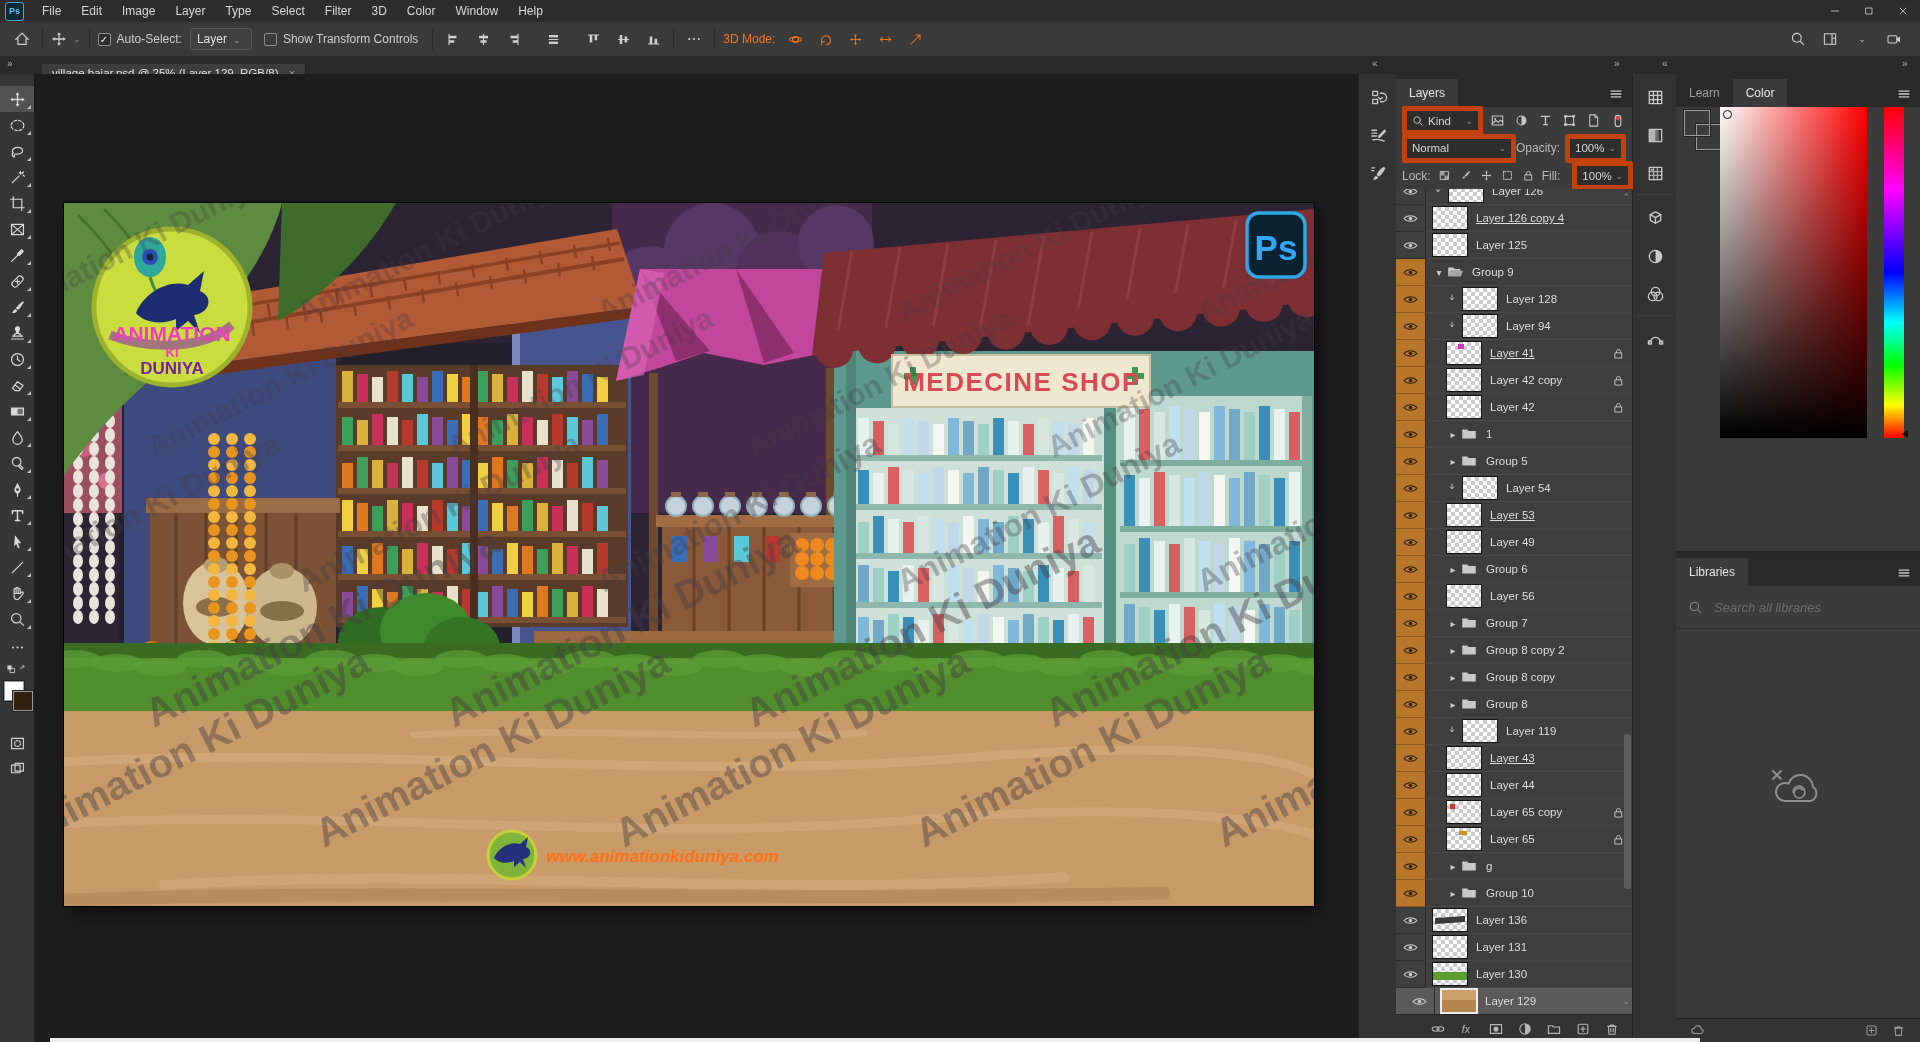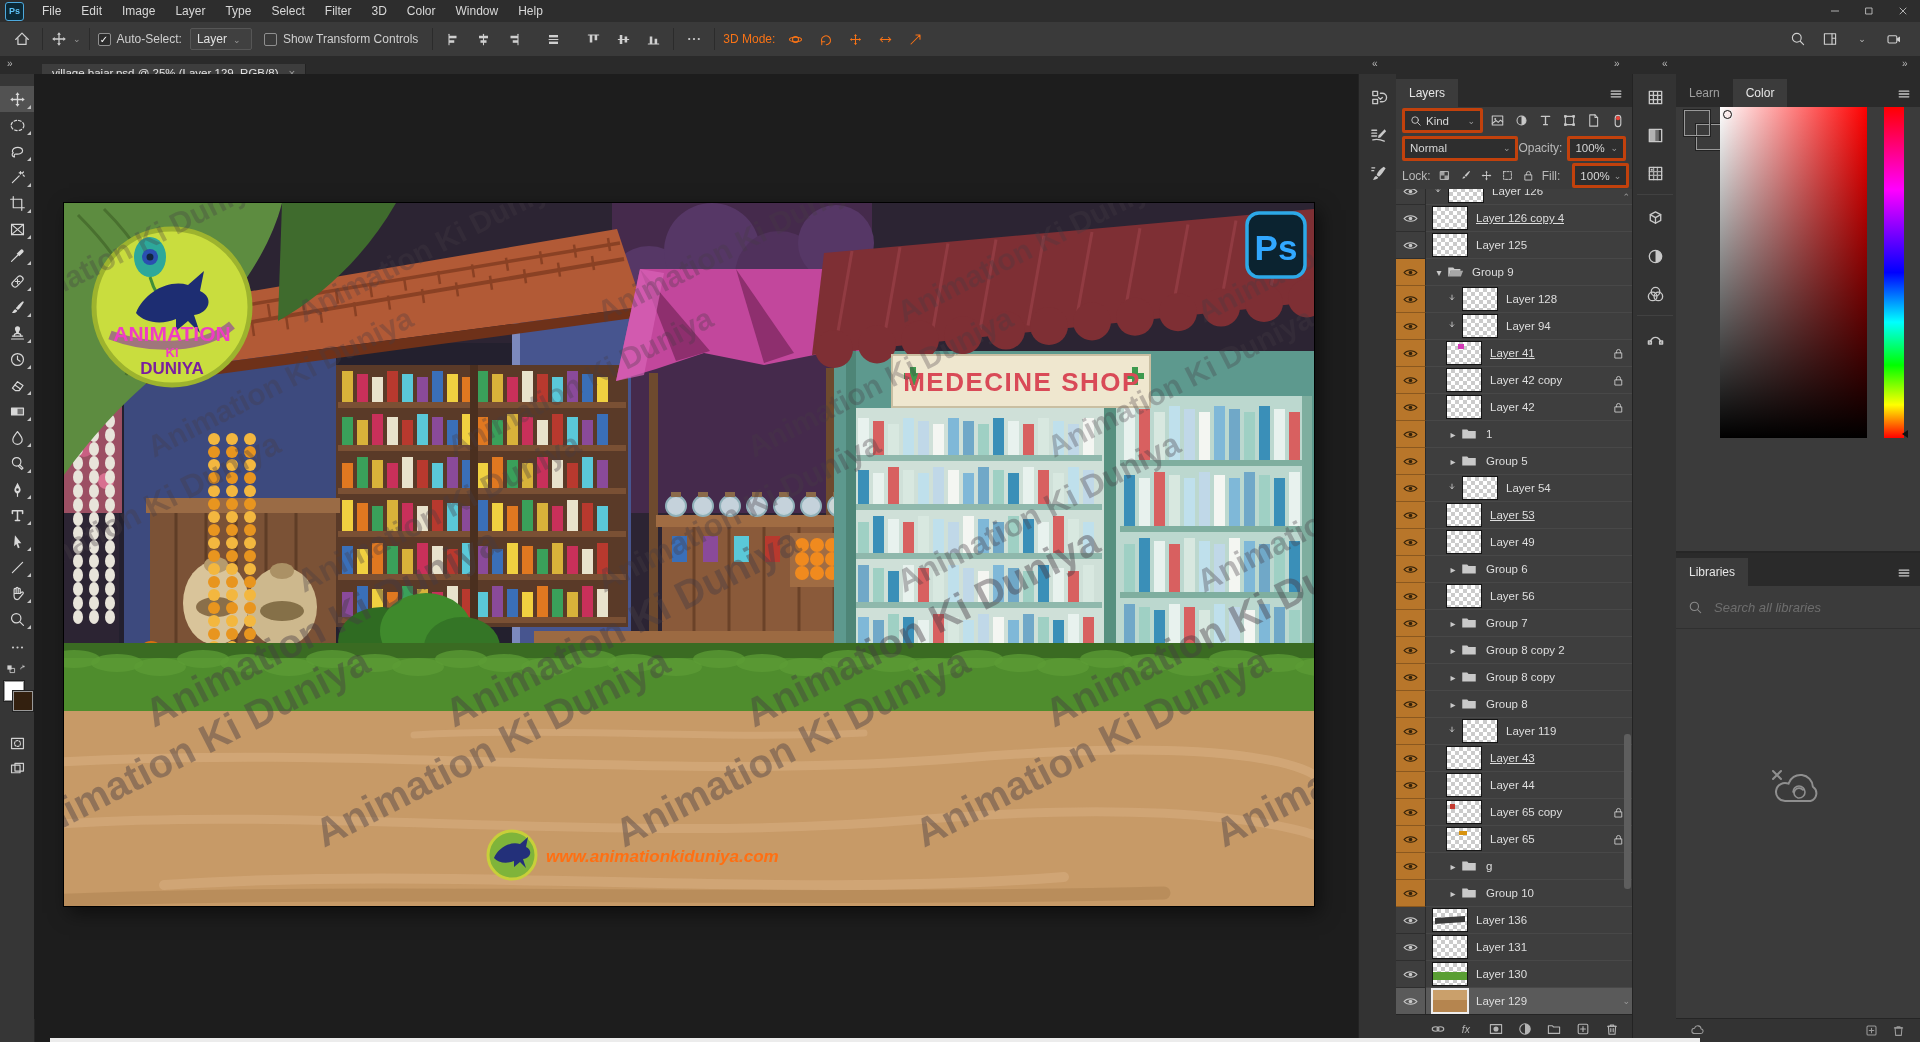--- a/index.html
+++ b/index.html
@@ -57,34 +57,34 @@
   .dockstrip{top:74px;height:968px;background:#333333;border-left:1px solid #232323;border-right:1px solid #232323;}
   #dock-left{left:1358px;width:38px;}
   #dock-mid{left:1632px;width:44px;}
   .dock-btn{width:100%;height:30px;display:flex;align-items:center;justify-content:center;color:#c9c9c9;margin-top:8px;}
   .dock-sep{height:1px;background:#414141;margin:6px 4px 0 4px;}
   
   .panel-tabs{position:absolute;left:0;top:0;right:0;height:33px;background:#2a2a2a;display:flex;align-items:flex-end;}
   .ptab{height:28px;line-height:28px;padding:0 13px;font-size:12px;color:#9f9f9f;}
   .ptab.on{background:#3b3b3b;color:#e6e6e6;}
   .pmenu{margin-left:auto;margin-right:8px;margin-bottom:5px;color:#c9c9c9;}
-  .field{background:#2e2e2e;border:3px solid #c2410c;border-radius:2px;height:19px;display:inline-flex;
+  .field{background:#2e2e2e;border:5px solid #c2410c;border-radius:2px;height:19px;display:inline-flex;
          align-items:center;padding:0 5px;gap:4px;color:#d6d6d6;font-size:11.5px;}
   
   #layers-panel{left:1396px;top:74px;width:236px;height:968px;background:#3b3b3b;}
   #lp-filter{position:absolute;left:0;top:33px;right:0;height:27px;display:flex;align-items:center;padding:0 6px;gap:7px;}
   #lp-blend{position:absolute;left:0;top:60px;right:0;height:28px;display:flex;align-items:center;padding:0 6px;}
   #lp-lock{position:absolute;left:0;top:88px;right:0;height:27px;display:flex;align-items:center;padding:0 6px;gap:7px;
            color:#b9b9b9;}
   #lp-list{position:absolute;left:0;top:115px;right:0;height:826px;overflow:h_
            hidden;overflow:hidden;background:#3e3e3e;}
   .lrow{display:flex;height:27px;align-items:stretch;background:#3e3e3e;}
   .lrow.partial{height:16px;overflow:hidden;}
   .lrow.partial > *{margin-top:-11px;}
-  .lrow.sel{background:#5a5a5a;}
+  .lrow.sel{background:#5a5a5a;padding-left:9px;}
   .leye{flex:none;width:29px;display:flex;align-items:center;justify-content:center;
         border-right:1px solid #2b2b2b;border-bottom:1px solid rgba(0,0,0,.25);color:#c9c9c9;}
   .leye.org{background:#b8762a;color:#33220a;}
   .lrow.sel .leye{background:#5a5a5a;}
   .lbody{flex:1;display:flex;align-items:center;border-bottom:1px solid #484848;padding-right:7px;min-width:0;}
   .lname{font-size:11.5px;color:#dedede;white-space:nowrap;overflow:hidden;}
   .lname.und{text-decoration:underline;}
   .thumb{flex:none;width:34px;height:22px;border:1px solid #151515;background:#fff;position:relative;margin-right:8px;
          background-image:linear-gradient(45deg,#cbcbcb 26%,transparent 26%,transparent 74%,#cbcbcb 74%),
                           linear-gradient(45deg,#cbcbcb 26%,transparent 26%,transparent 74%,#cbcbcb 74%);

